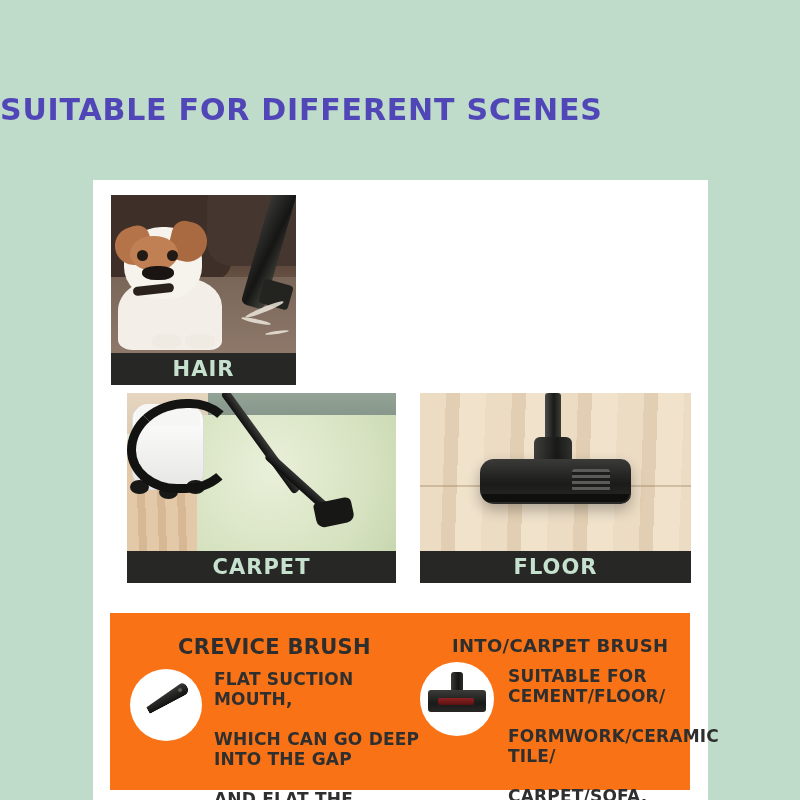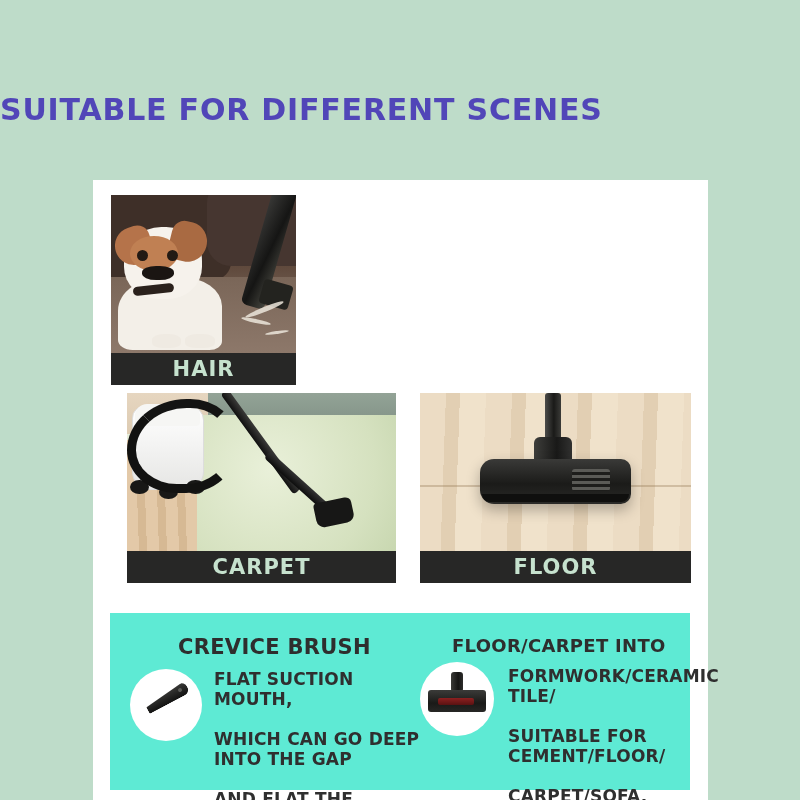--- a/index.html
+++ b/index.html
@@ -348,21 +348,21 @@
     background: #0f0f0e; border-radius: 0 0 10px 10px;
   }
 
   
   .info-panel {
     position: absolute;
     left: 17px;
     top: 433px;
     width: 580px;
     height: 177px;
-    background: #5eead4;
+    background: #f97316;
   }
   .info-col {
     position: absolute;
     top: 0;
   }
   .col-left  { left: 20px;  width: 290px; }
   .col-right { left: 310px; width: 265px; }
 
   .info-title {
     font-family: "DejaVu Sans", sans-serif;
@@ -516,29 +516,29 @@
         </div>
         <div class="info-lines">
           <div>FLAT SUCTION MOUTH,</div>
           <div>WHICH CAN GO DEEP INTO THE GAP</div>
           <div>AND FLAT THE GARBAGE IN THE CORNER</div>
         </div>
       </div>
     </div>
 
     <div class="info-col col-right">
-      <div class="info-title">FLOOR/CARPET INTO</div>
+      <div class="info-title">INTO/CARPET BRUSH</div>
       <div class="info-body">
         <div class="icon-circle">
           <div class="floor-tool-neck"></div>
           <div class="floor-tool-body"></div>
           <div class="floor-tool-stripe"></div>
         </div>
         <div class="info-lines">
+          <div>SUITABLE FOR CEMENT/FLOOR/</div>
           <div>FORMWORK/CERAMIC TILE/</div>
-          <div>SUITABLE FOR CEMENT/FLOOR/</div>
           <div>CARPET/SOFA, ETC</div>
         </div>
       </div>
     </div>
 
   </div>
 </div>
 
 </body></html>

